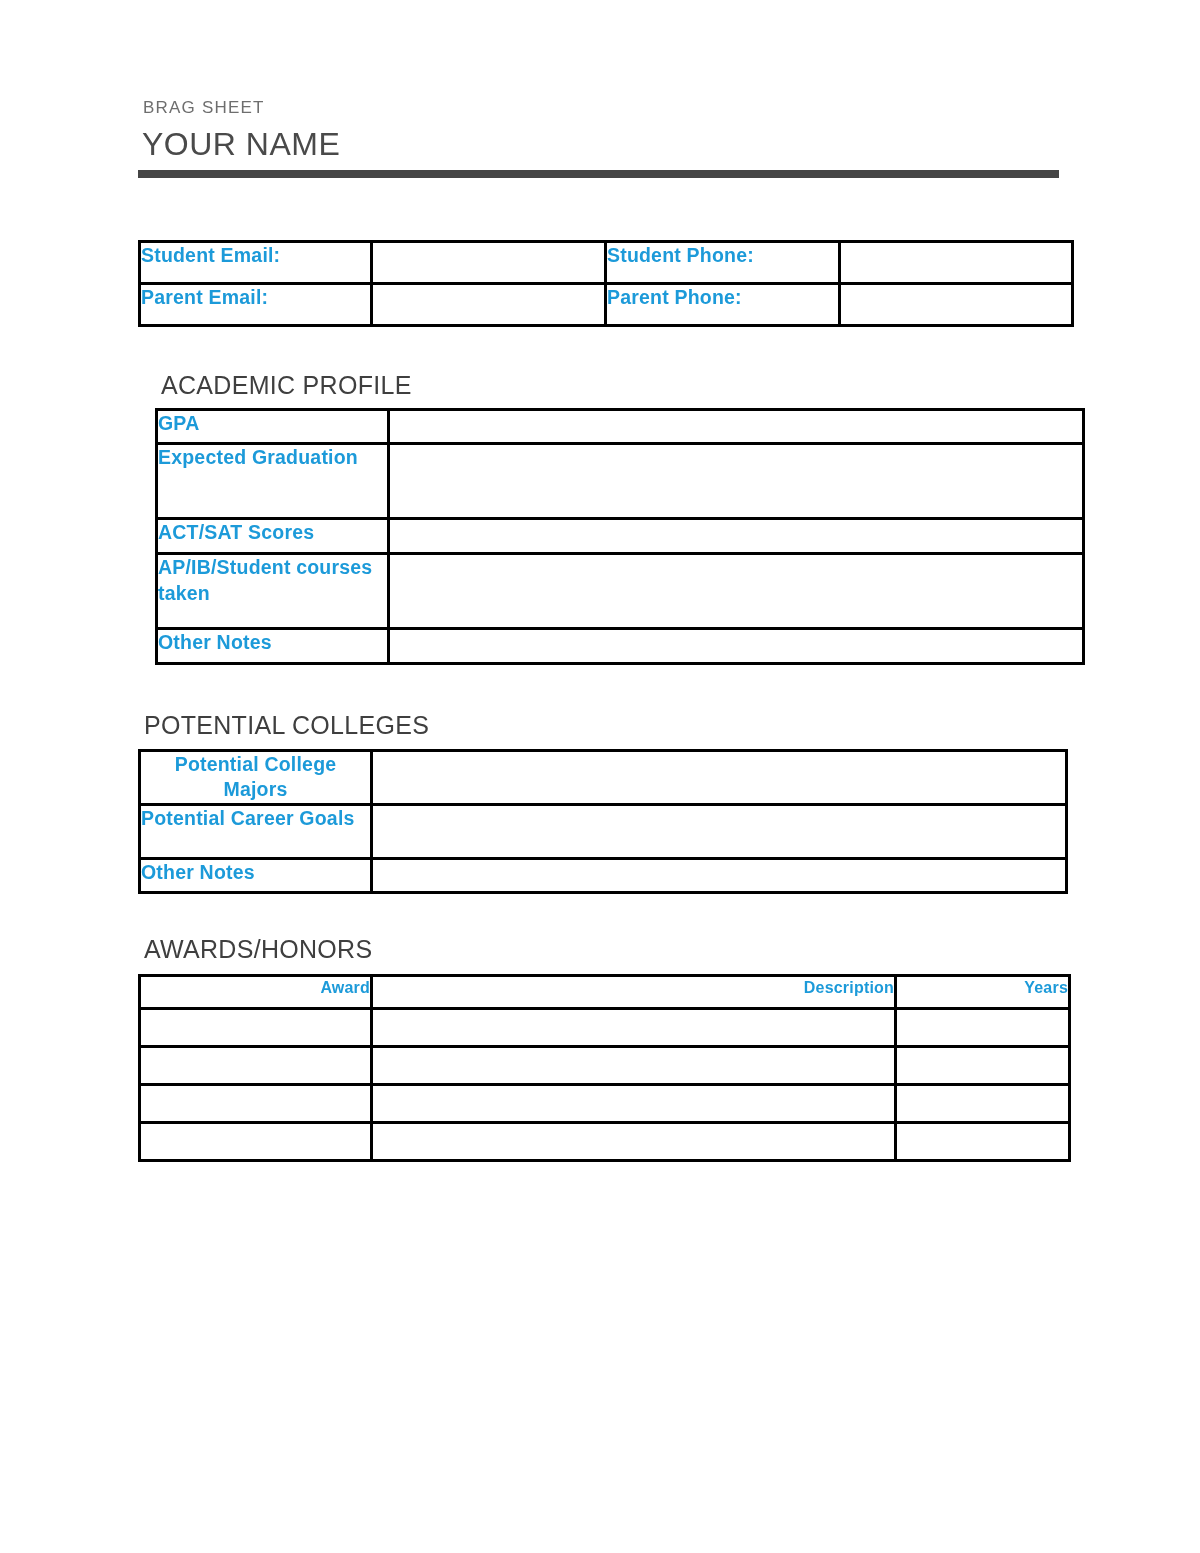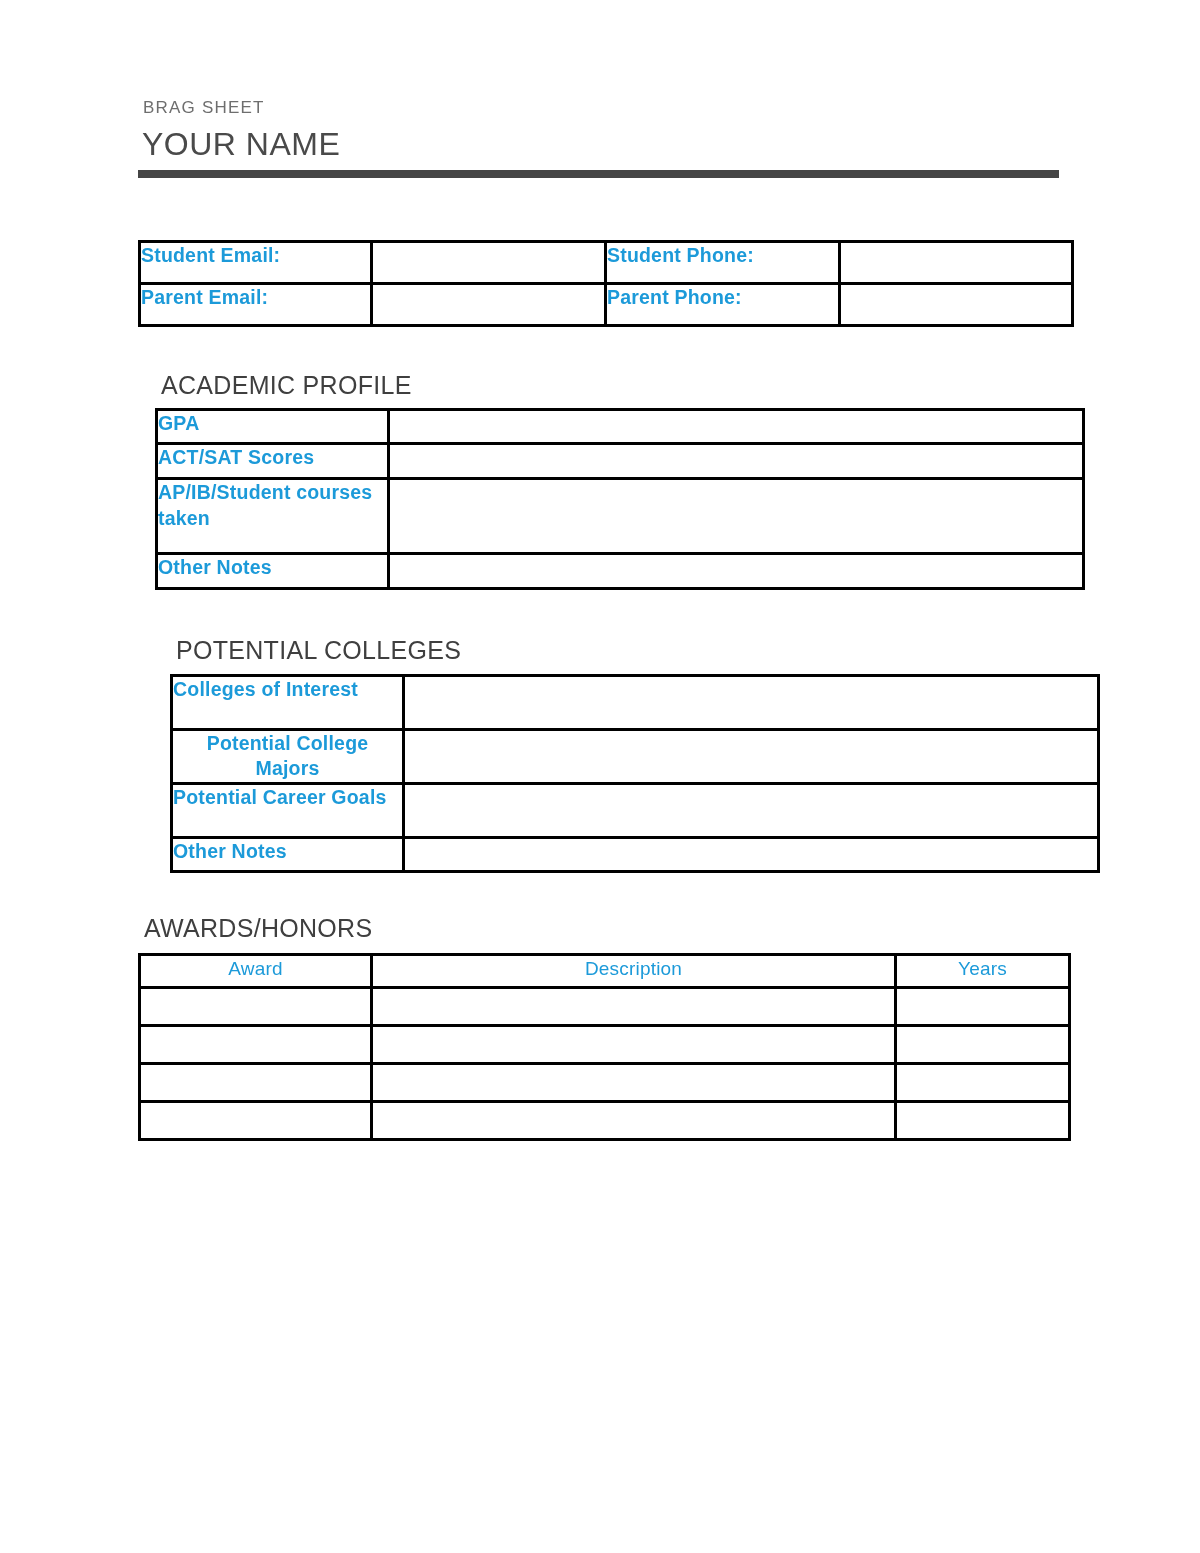--- a/index.html
+++ b/index.html
@@ -110,45 +110,45 @@
   #academic-table { margin-top: 9px; padding-left: 37px; }
   #academic-table .lbl { width: 229px; }
   #academic-table .val { width: 692px; }
   #academic-table tr.r-1 td { height: 31px; }
   #academic-table tr.r-2 td { height: 72px; }
   #academic-table tr.r-3 td { height: 32px; }
   #academic-table tr.r-4 td { height: 72px; }
   #academic-table tr.r-5 td { height: 32px; }
 
   
-  #colleges-section { margin-top: 47px; margin-left: 32px; }
+  #colleges-section { margin-top: 47px; }
   #colleges-table { margin-top: 9px; }
   #colleges-table .lbl { width: 229px; }
   #colleges-table .val { width: 692px; }
   #colleges-table tr.r-1 td { height: 51px; }
   #colleges-table tr.r-2 td { height: 51px; text-align: center; }
   #colleges-table tr.r-3 td { height: 51px; }
   #colleges-table tr.r-4 td { height: 31px; }
 
   
   #awards-section { margin-top: 42px; }
   #awards-table { margin-top: 10px; }
   #awards-table .col-award { width: 229px; }
   #awards-table .col-desc  { width: 521px; }
   #awards-table .col-years { width: 171px; }
   #awards-table thead td { height: 30px; }
   #awards-table tbody td { height: 35px; }
   .cell-head {
     color: #1c9ad9;
-    font-size: 19px;
-    font-weight: normal;
+    font-size: 16px;
+    font-weight: bold;
     line-height: 1.33;
     padding: 9px 0 9px 11px;
     letter-spacing: 0.2px;
-    text-align: center;
+    text-align: right;
   }
 </style>
 </head>
 <body>
 
 <div class="page">
   <div class="content">
 
     <div class="header">
       <div class="kicker">BRAG SHEET</div>
@@ -174,44 +174,44 @@
     </table>
 
     <div class="section" id="academic-section">
       <div class="section-heading">ACADEMIC PROFILE</div>
       <table class="grid" id="academic-table">
         <tbody>
           <tr class="r-1">
             <td class="lbl cell-label">GPA</td>
             <td class="val cell-blank"></td>
           </tr>
+          <tr class="r-2">
+            <td class="lbl cell-label">Expected Graduation</td>
+            <td class="val cell-blank"></td>
+          </tr>
           <tr class="r-3">
             <td class="lbl cell-label">ACT/SAT Scores</td>
             <td class="val cell-blank"></td>
           </tr>
           <tr class="r-4">
             <td class="lbl cell-label">AP/IB/Student courses taken</td>
             <td class="val cell-blank"></td>
           </tr>
           <tr class="r-5">
             <td class="lbl cell-label">Other Notes</td>
             <td class="val cell-blank"></td>
           </tr>
         </tbody>
       </table>
     </div>
 
     <div class="section" id="colleges-section">
       <div class="section-heading">POTENTIAL COLLEGES</div>
       <table class="grid" id="colleges-table">
         <tbody>
-          <tr class="r-1">
-            <td class="lbl cell-label">Colleges of Interest</td>
-            <td class="val cell-blank"></td>
-          </tr>
           <tr class="r-2">
             <td class="lbl cell-label">Potential College Majors</td>
             <td class="val cell-blank"></td>
           </tr>
           <tr class="r-3">
             <td class="lbl cell-label">Potential Career Goals</td>
             <td class="val cell-blank"></td>
           </tr>
           <tr class="r-4">
             <td class="lbl cell-label">Other Notes</td>

